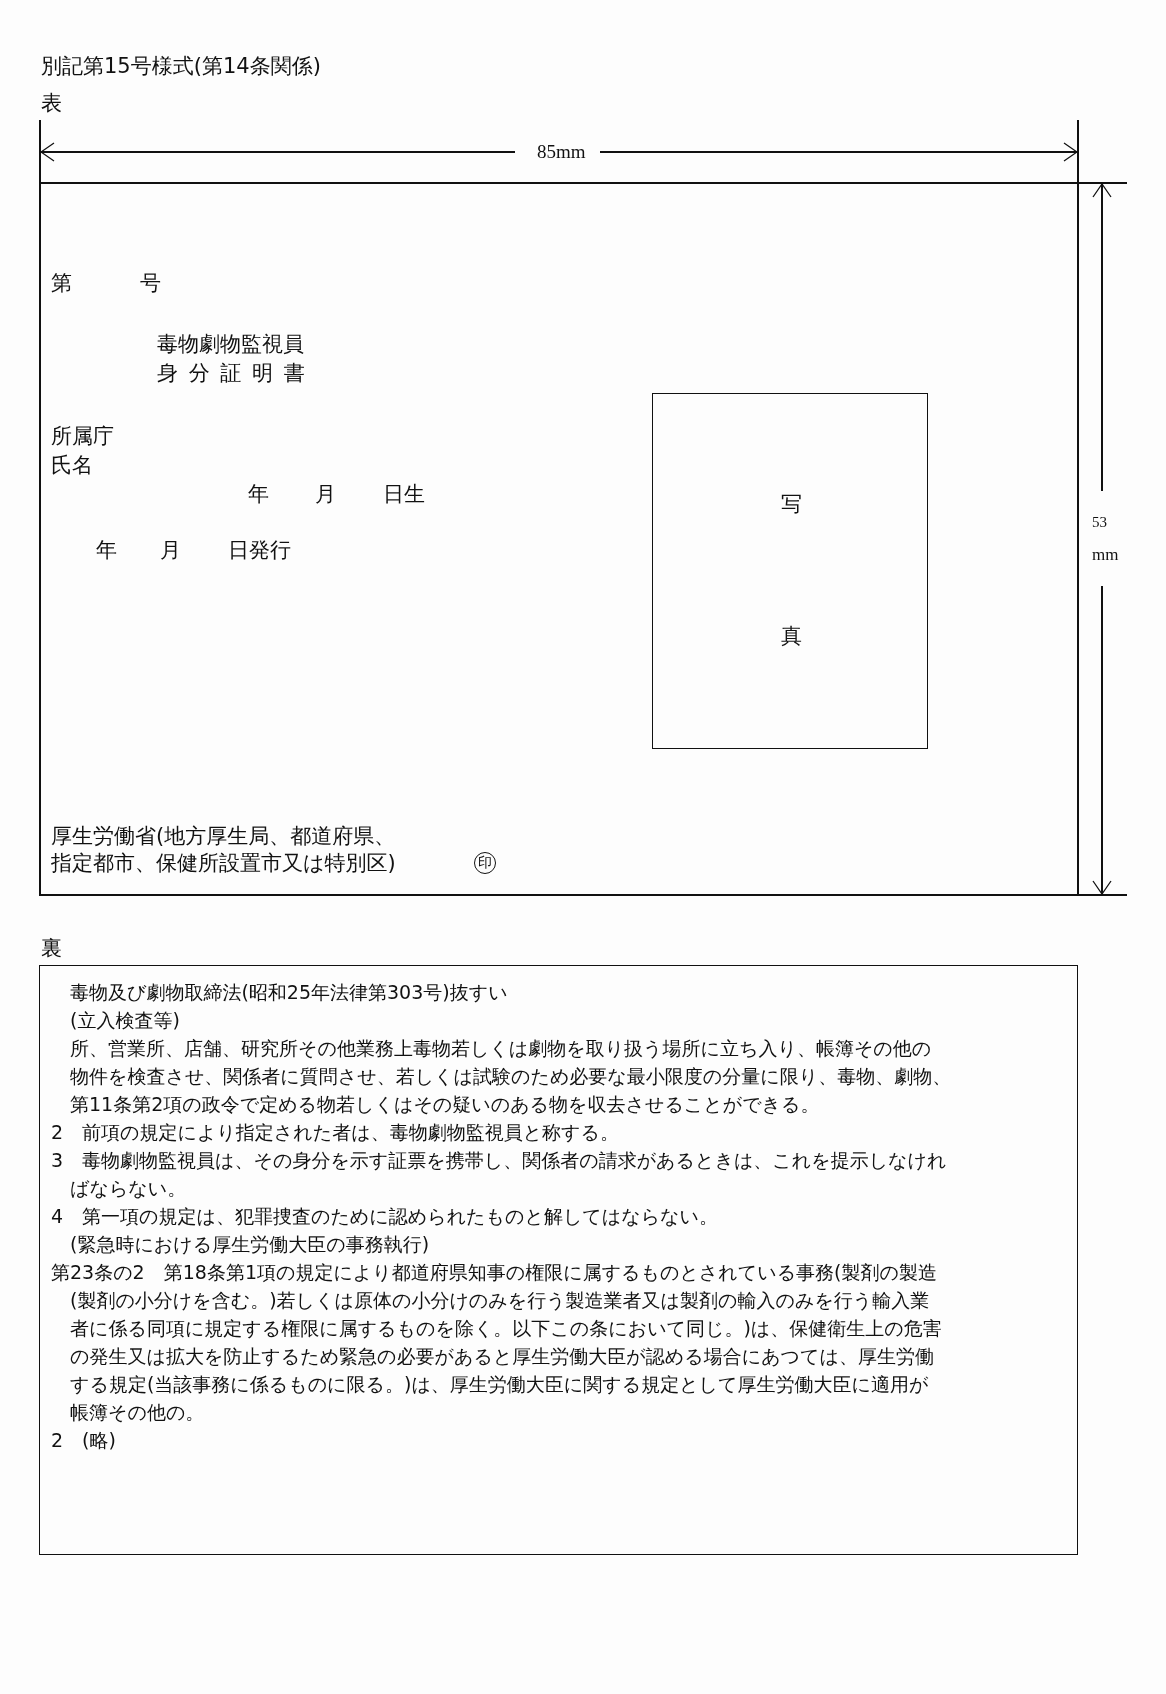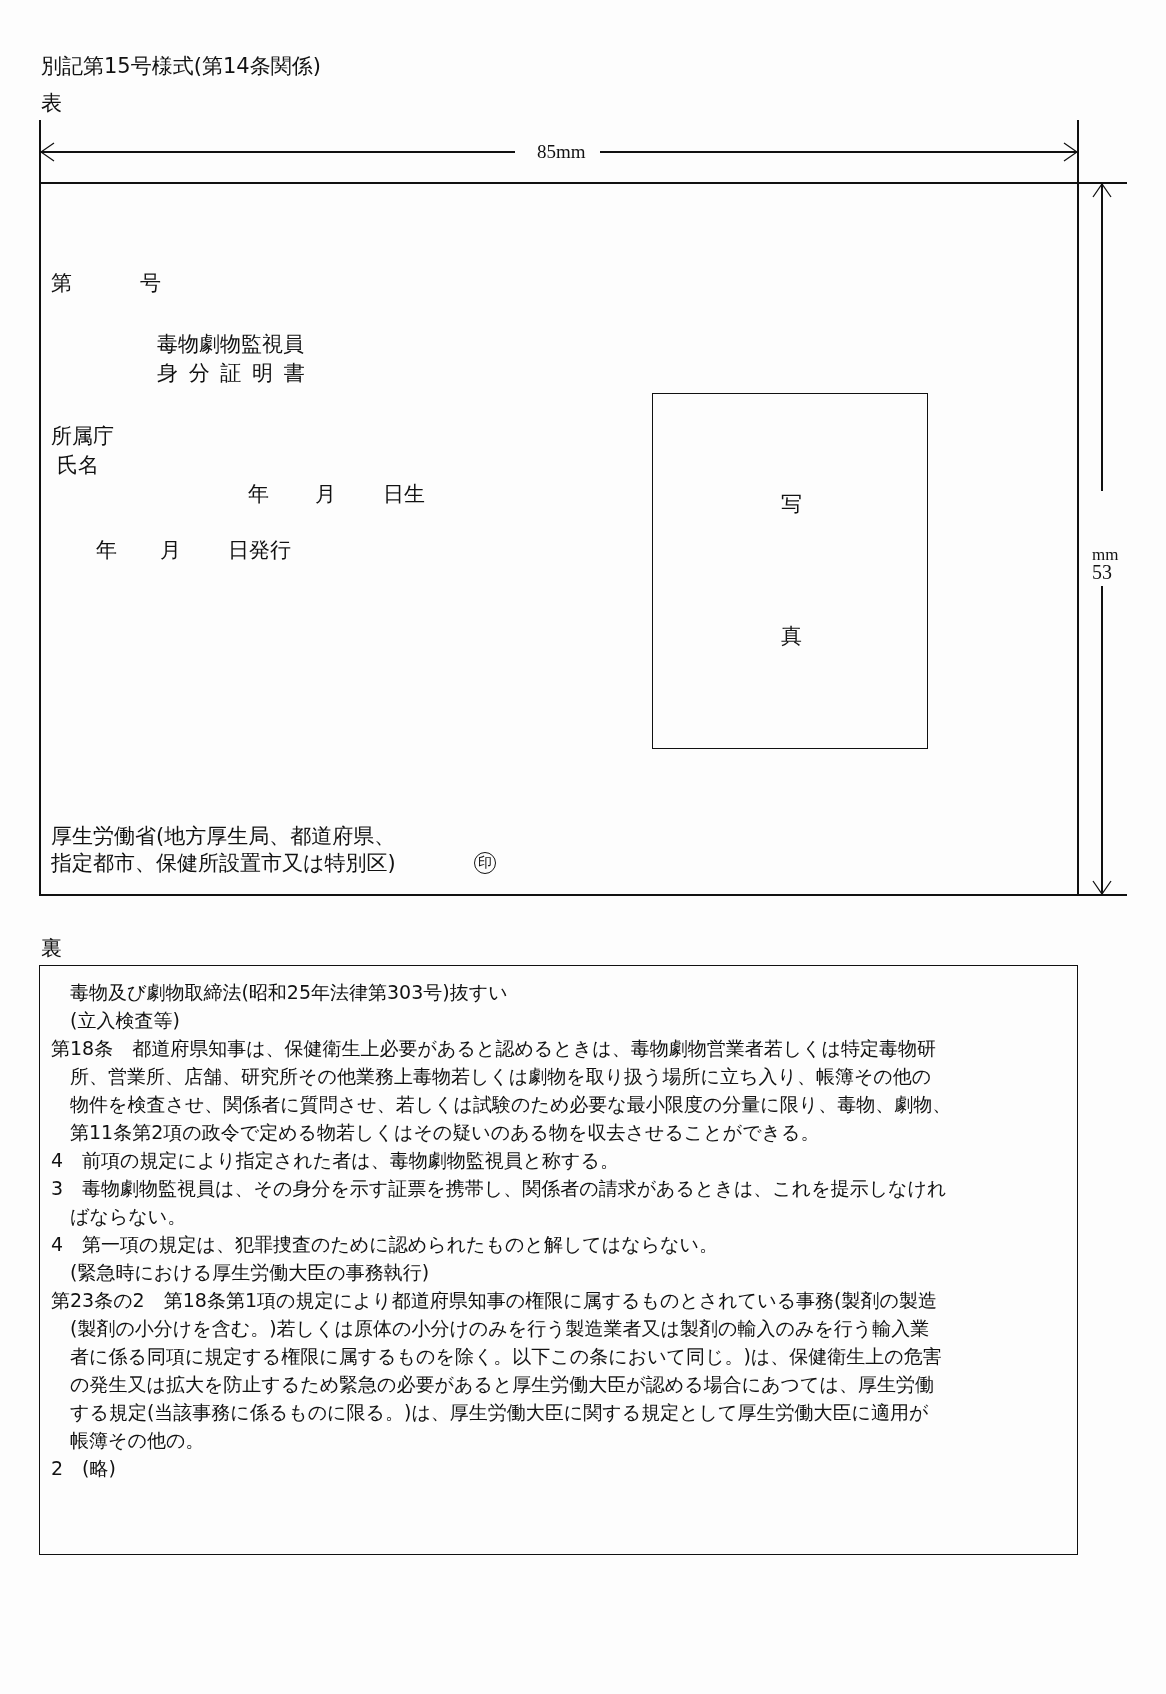--- a/index.html
+++ b/index.html
@@ -40,21 +40,21 @@
   <div class="line" style="left:39px;top:120px;width:1.5px;height:775px;"></div>
   <div class="line" style="left:1077px;top:120px;width:1.5px;height:775px;"></div>
 
   <div class="abs t21" style="left:51px;top:273px;">第</div>
   <div class="abs t21" style="left:140px;top:273px;">号</div>
 
   <div class="abs t21" style="left:157px;top:334px;">毒物劇物監視員</div>
   <div class="abs t21" style="left:157px;top:363px;letter-spacing:2px;">身 分 証 明 書</div>
 
   <div class="abs t21" style="left:51px;top:426px;">所属庁</div>
-  <div class="abs t21" style="left:57px;top:455px;">氏名</div>
+  <div class="abs t21" style="left:51px;top:455px;">氏名</div>
 
   <div class="abs t21" style="left:248px;top:484px;">年</div>
   <div class="abs t21" style="left:315px;top:484px;">月</div>
   <div class="abs t21" style="left:383px;top:484px;">日生</div>
 
   <div class="abs t21" style="left:96px;top:540px;">年</div>
   <div class="abs t21" style="left:160px;top:540px;">月</div>
   <div class="abs t21" style="left:228px;top:540px;">日発行</div>
 
   <div class="box" style="left:652px;top:393px;width:276px;height:356px;">
@@ -69,35 +69,34 @@
 
 <div>
   <div class="line" style="left:1101px;top:183px;width:1.5px;height:308px;"></div>
   <div class="line" style="left:1101px;top:586px;width:1.5px;height:308px;"></div>
   <svg style="position:absolute;left:1091px;top:183px;" width="22" height="16">
     <polyline points="2,14 11,1 20,14" fill="none" stroke="#111" stroke-width="1.3"></polyline>
   </svg>
   <svg style="position:absolute;left:1091px;top:879px;" width="22" height="16">
     <polyline points="2,2 11,15 20,2" fill="none" stroke="#111" stroke-width="1.3"></polyline>
   </svg>
-  <div class="abs mono" style="left:1092px;top:515px;font-size:20px;margin-top:47px;">53</div>
+  <div class="abs mono" style="left:1092px;top:515px;font-size:15px;">53</div>
   <div class="abs mono" style="left:1092px;top:546px;font-size:17px;">mm</div>
 </div>
 
 <div class="abs t21" style="left:41px;top:938px;">裏</div>
 <div class="box" style="left:39px;top:965px;width:1039px;height:590px;"></div>
 
 <div class="back-lines">
   <div class="bl">　毒物及び劇物取締法(昭和25年法律第303号)抜すい</div>
   <div class="bl">　(立入検査等)</div>
-  <div class="bl">第18条　都道府県知事は、保健衛生上必要があると認めるときは、毒物劇物営業者若しくは特定毒物研</div>
   <div class="bl">　所、営業所、店舗、研究所その他業務上毒物若しくは劇物を取り扱う場所に立ち入り、帳簿その他の</div>
   <div class="bl">　物件を検査させ、関係者に質問させ、若しくは試験のため必要な最小限度の分量に限り、毒物、劇物、</div>
   <div class="bl">　第11条第2項の政令で定める物若しくはその疑いのある物を収去させることができる。</div>
-  <div class="bl">4　前項の規定により指定された者は、毒物劇物監視員と称する。</div>
+  <div class="bl">2　前項の規定により指定された者は、毒物劇物監視員と称する。</div>
   <div class="bl">3　毒物劇物監視員は、その身分を示す証票を携帯し、関係者の請求があるときは、これを提示しなけれ</div>
   <div class="bl">　ばならない。</div>
   <div class="bl">4　第一項の規定は、犯罪捜査のために認められたものと解してはならない。</div>
   <div class="bl">　(緊急時における厚生労働大臣の事務執行)</div>
   <div class="bl">第23条の2　第18条第1項の規定により都道府県知事の権限に属するものとされている事務(製剤の製造</div>
   <div class="bl">　(製剤の小分けを含む。)若しくは原体の小分けのみを行う製造業者又は製剤の輸入のみを行う輸入業</div>
   <div class="bl">　者に係る同項に規定する権限に属するものを除く。以下この条において同じ。)は、保健衛生上の危害</div>
   <div class="bl">　の発生又は拡大を防止するため緊急の必要があると厚生労働大臣が認める場合にあつては、厚生労働</div>
   <div class="bl">　する規定(当該事務に係るものに限る。)は、厚生労働大臣に関する規定として厚生労働大臣に適用が</div>
   <div class="bl">　帳簿その他の。</div>

